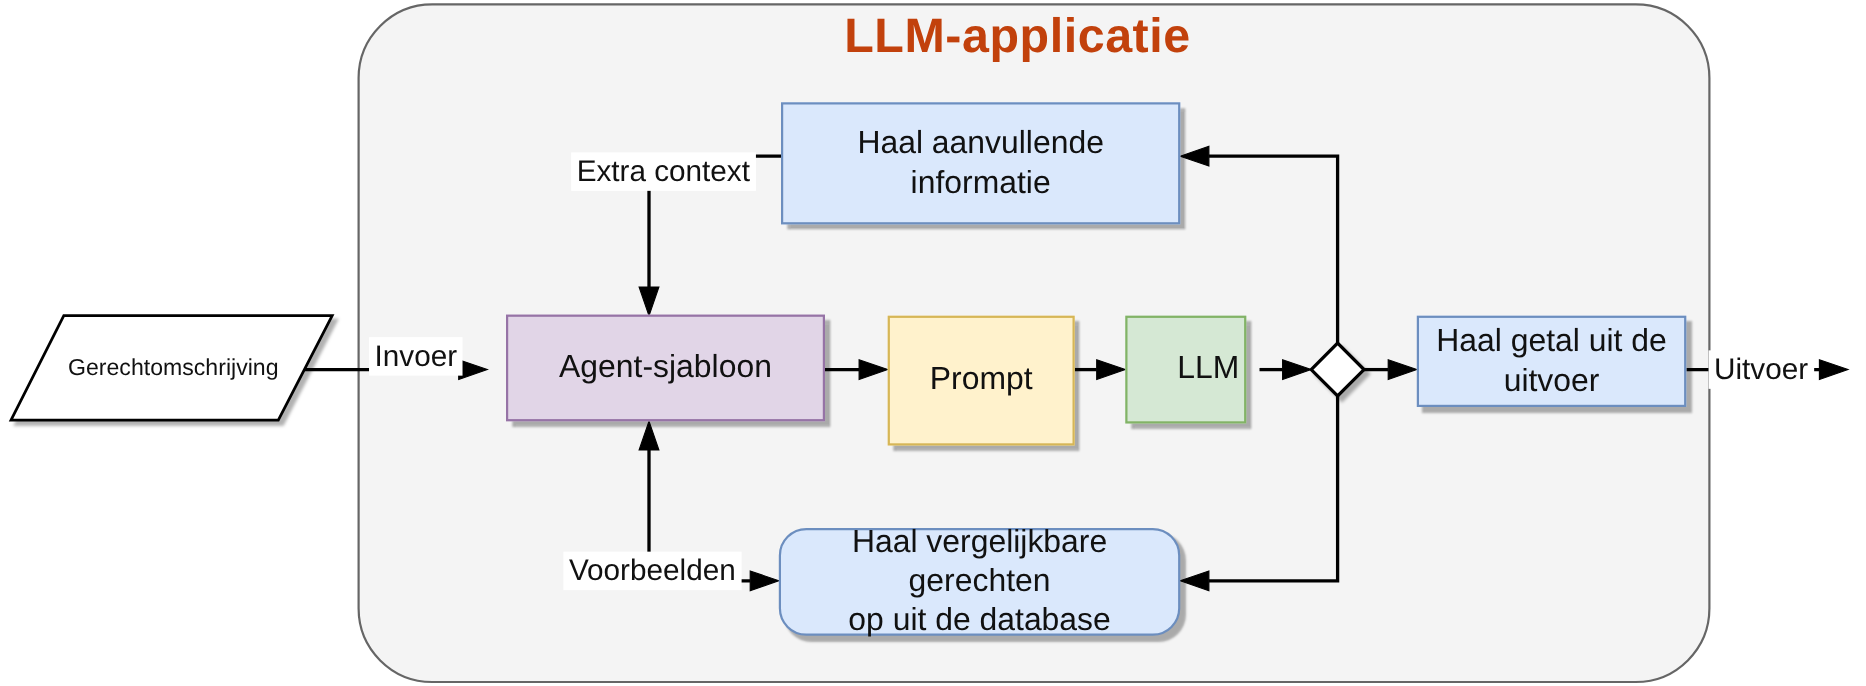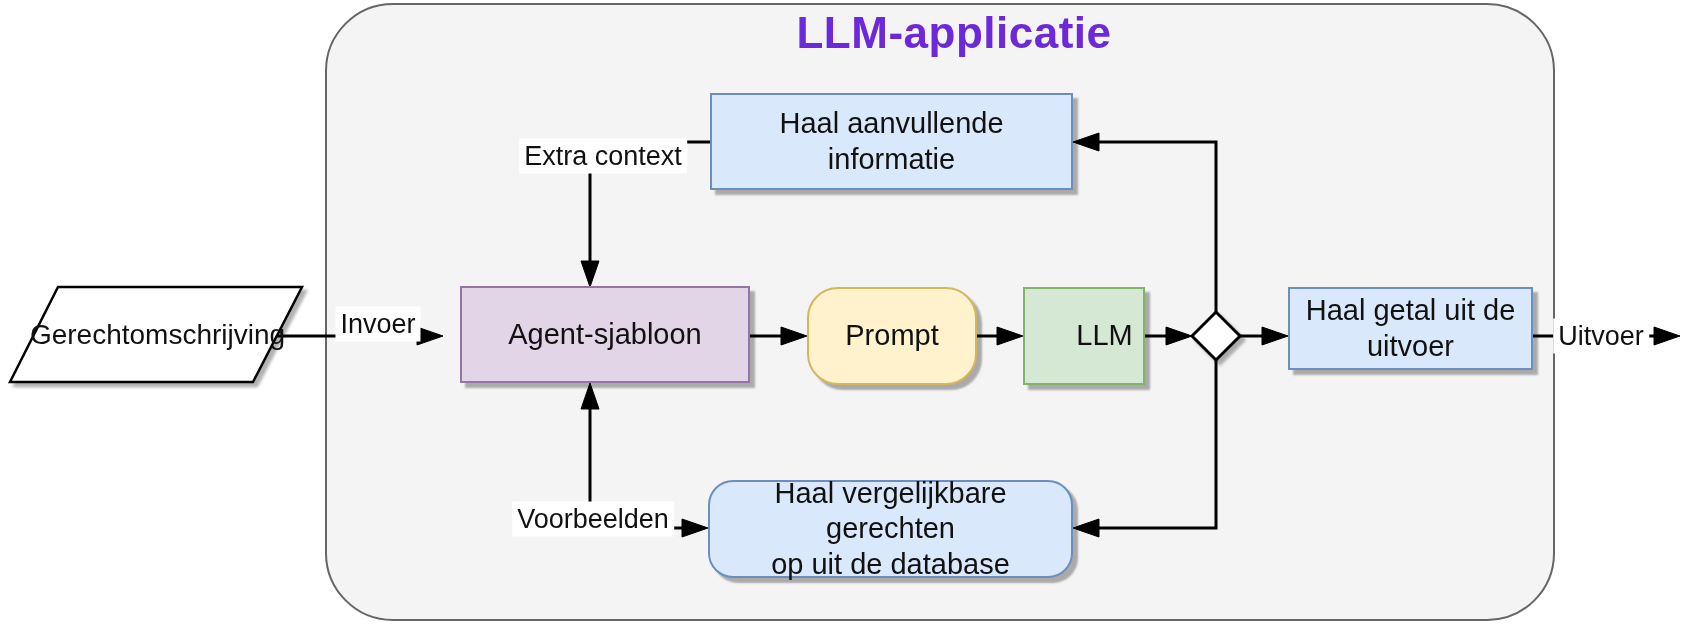--- a/index.html
+++ b/index.html
@@ -6,40 +6,40 @@
   .canvas{
     position:relative;width:1696px;height:624px;background:#ffffff;
     font-family:"Liberation Sans",sans-serif;color:#111;overflow:hidden;
   }
   .container-frame{
     position:absolute;left:325px;top:3px;width:1230px;height:618px;
     box-sizing:border-box;border:2.5px solid #666;border-radius:68px;
     background:#f4f4f4;
   }
   .diagram-title{
-    position:absolute;left:339px;top:8px;width:1230px;text-align:center;
-    font-size:44px;font-weight:bold;color:#6d28d9;letter-spacing:0.5px;
+    position:absolute;left:310px;top:8px;width:1230px;text-align:center;
+    font-size:44px;font-weight:bold;color:#c2410c;letter-spacing:0.5px;
   }
   .wires{position:absolute;left:0;top:0;width:1696px;height:624px;}
   .wire{stroke:#000;stroke-width:3;fill:none;}
   .head{fill:#000;stroke:#000;stroke-width:1;}
   .shape-shadow{filter:drop-shadow(4px 4px 1.5px rgba(0,0,0,0.3));}
   .box{
     position:absolute;box-sizing:border-box;display:flex;align-items:center;
     justify-content:center;text-align:center;font-size:29px;line-height:1.22;
     border:2.5px solid #000;box-shadow:5px 5px 2px rgba(0,0,0,0.3);
   }
   .box span{display:block;}
   .purple{background:#E1D5E7;border-color:#9673A6;margin-left:15px;}
   .yellow{background:#FFF2CC;border-color:#D6B656;}
   .green {background:#D5E8D4;border-color:#82B366;}
   .blue  {background:#DAE8FC;border-color:#6C8EBF;}
   .para-text{
     position:absolute;left:20px;top:287px;width:275px;height:95px;
-    display:flex;align-items:center;justify-content:center;font-size:28px;
+    display:flex;align-items:center;justify-content:center;font-size:21px;
   }
   .wire-label{
     position:absolute;transform:translate(-50%,-50%);background:#fff;
     padding:2px 5px;font-size:27px;white-space:nowrap;z-index:3;
   }
 </style>
 </head>
 <body>
 
 <div class="canvas">
@@ -107,29 +107,29 @@
   </svg>
 
   <div class="para-text">
     <span>Gerechtomschrijving</span>
   </div>
 
   <div class="box purple" style="left:445px;top:286px;width:290px;height:97px;">
     <span>Agent-sjabloon</span>
   </div>
 
-  <div class="box yellow" style="left:807px;top:287px;width:170px;height:98px;border-radius:31px;">
+  <div class="box yellow" style="left:807px;top:287px;width:170px;height:118px;">
     <span>Prompt</span>
   </div>
 
-  <div class="box green" style="left:1023px;top:287px;width:122px;height:98px;padding-left:41px;">
+  <div class="box green" style="left:1023px;top:287px;width:110px;height:98px;padding-left:41px;">
     <span>LLM</span>
   </div>
 
-  <div class="box blue" style="left:710px;top:93px;width:363px;height:97px;">
+  <div class="box blue" style="left:710px;top:93px;width:363px;height:111px;">
     <div>
       <span>Haal aanvullende informatie</span>
     </div>
   </div>
 
   <div class="box blue" style="left:708px;top:480px;width:365px;height:98px;border-radius:25px;">
     <div>
       <span>Haal vergelijkbare gerechten</span>
       <span>op uit de database</span>
     </div>

